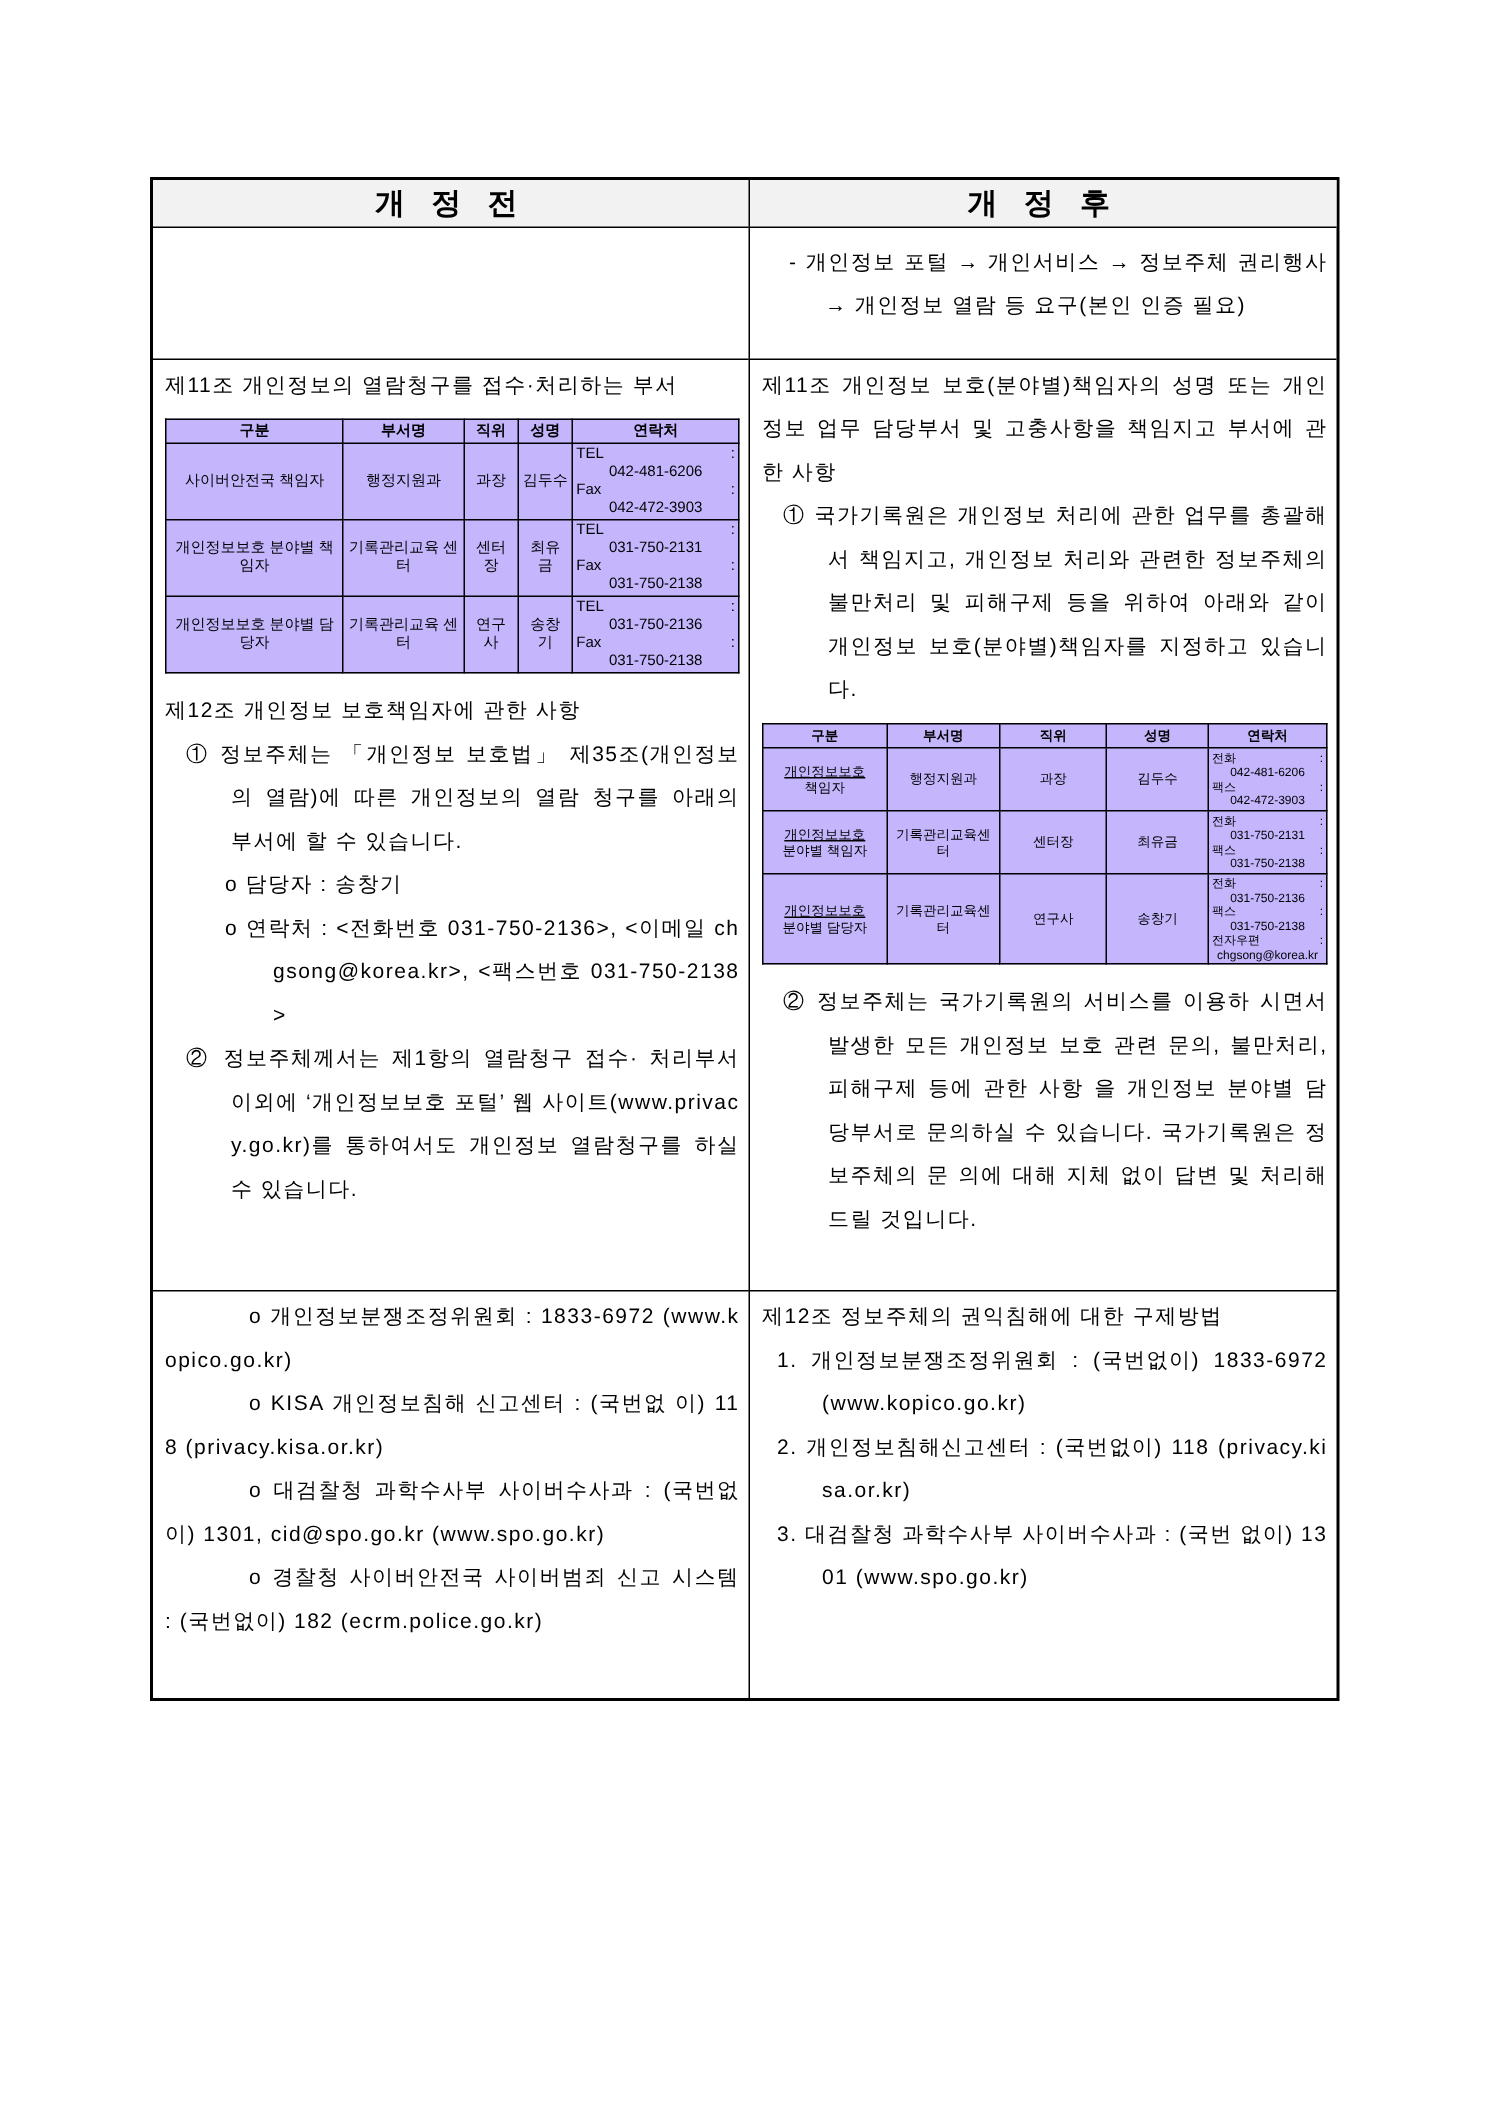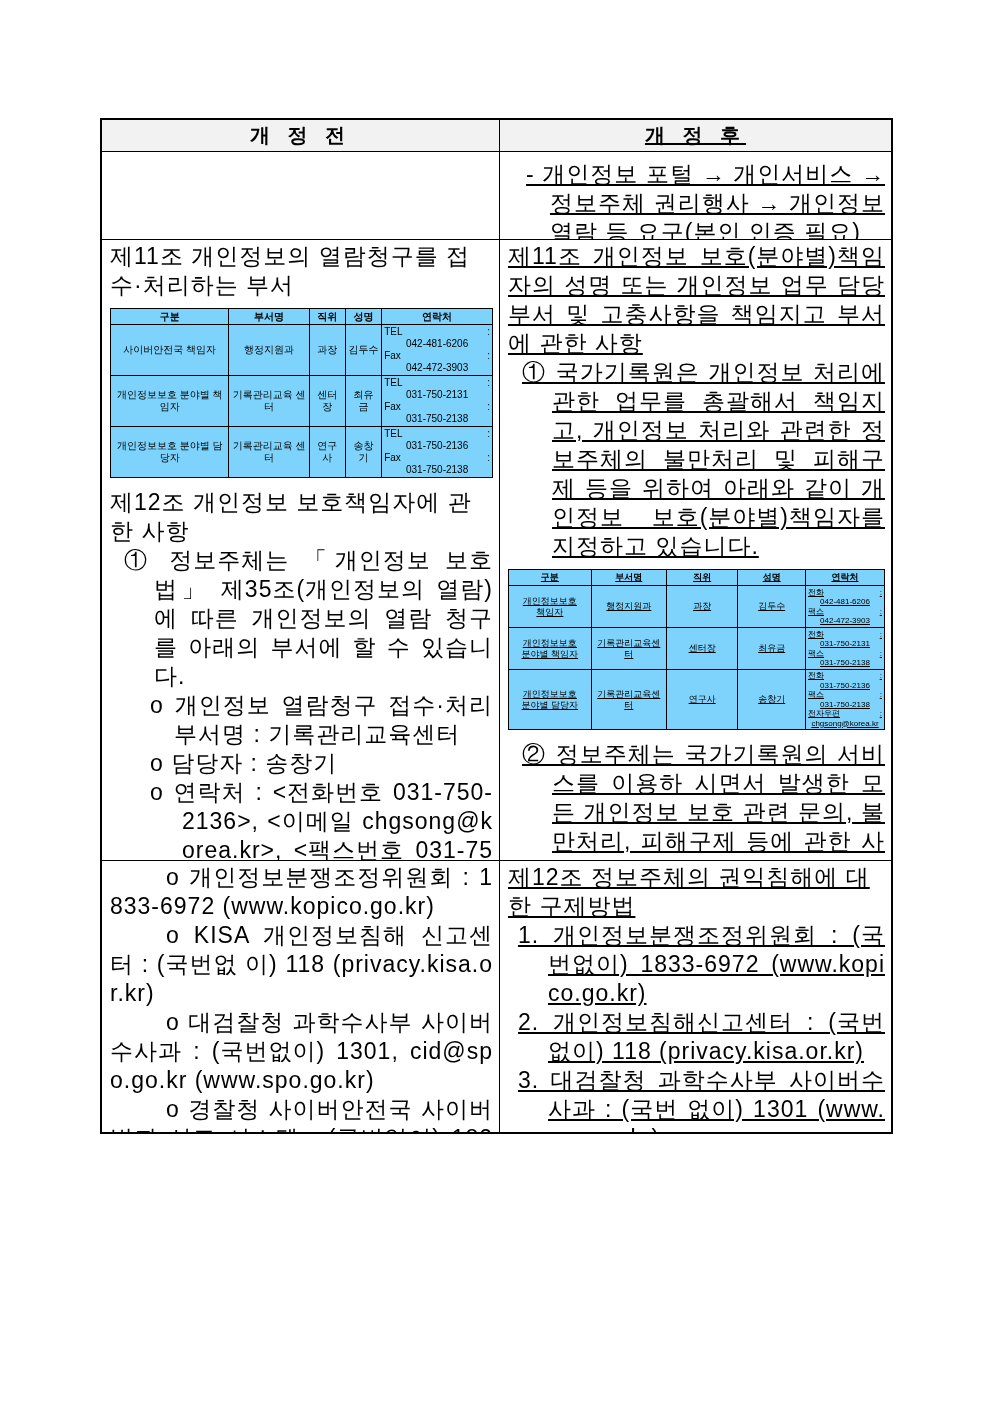--- a/index.html
+++ b/index.html
@@ -14,49 +14,49 @@
   .revtable {
     position:absolute; left:100px; top:118px;
     width:793px; height:1016px;
     border:2px solid #000;
     display:grid;
     grid-template-columns:397px 1fr;
     grid-template-rows:31px 88px 621px 1fr;
     background:#fff;
   }
   .cell { padding:2px 6px 2px 8px; overflow:hidden; }
-  .cell.rcol { border-left:1px solid #000;text-decoration:underline; }
+  .cell.rcol { border-left:1px solid #000; }
   .cell.nrow { border-top:1px solid #000; }
 
   .hcell {
     background:#f2f2f2;
     display:flex; align-items:center; justify-content:center;
     font-size:20px; font-weight:bold; letter-spacing:6px;
     padding:0;
   }
 
   .p {
-    font-size:23px; line-height:29px;
+    font-size:14px; line-height:29px;
     text-align:justify; letter-spacing:1px;
     word-break:break-all;
     margin:0;
   }
   .title { text-align:left; }
   .hang-circ { padding-left:44px; text-indent:-30px; }
   .hang-o1 { padding-left:64px; text-indent:-24px; }
   .hang-o2 { padding-left:72px; text-indent:-32px; }
   .hang-num { padding-left:40px; text-indent:-30px; }
   .ind-first { text-indent:56px; }
   .ind-small { text-indent:6px; }
   .portal { padding-left:42px; text-indent:-24px; margin-top:6px; }
 
   table.mini {
     width:100%; border-collapse:collapse; table-layout:fixed;
     margin:8px 0 10px 0;
-    background:#7dd3fc;
+    background:#c4b5fd;
   }
   table.mini th, table.mini td {
     border:1px solid #000;
     font-size:10px; line-height:12px;
     text-align:center; vertical-align:middle;
     padding:1px 2px;
     letter-spacing:0;
     word-break:break-all;
   }
   table.mini th { font-weight:bold; height:16px; }
@@ -157,21 +157,20 @@
                   <span>:</span>
                 </div>
             <div>031-750-2138</div>
           </td>
         </tr>
       </tbody>
         </table>
 
       <p class="p title">제12조 개인정보 보호책임자에 관한 사항</p>
       <p class="p hang-circ">① 정보주체는 「개인정보 보호법」 제35조(개인정보의 열람)에 따른 개인정보의 열람 청구를 아래의 부서에 할 수 있습니다.</p>
-      <p class="p hang-o1">o 개인정보 열람청구 접수·처리 부서명 : 기록관리교육센터</p>
       <p class="p hang-o1">o 담당자 : 송창기</p>
       <p class="p hang-o2">o 연락처 : &lt;전화번호 031-750-2136&gt;, &lt;이메일 chgsong@korea.kr&gt;, &lt;팩스번호 031-750-2138&gt;</p>
       <p class="p hang-circ">② 정보주체께서는 제1항의 열람청구 접수· 처리부서 이외에 ‘개인정보보호 포털’ 웹 사이트(www.privacy.go.kr)를 통하여서도 개인정보 열람청구를 하실 수 있습니다.</p>
 
     </div>
 
     <div class="cell rcol nrow">
       <p class="p">제11조 개인정보 보호(분야별)책임자의 성명 또는 개인정보 업무 담당부서 및 고충사항을 책임지고 부서에 관한 사항</p>
       <p class="p hang-circ">① 국가기록원은 개인정보 처리에 관한 업무를 총괄해서 책임지고, 개인정보 처리와 관련한 정보주체의 불만처리 및 피해구제 등을 위하여 아래와 같이 개인정보 보호(분야별)책임자를 지정하고 있습니다.</p>
 

